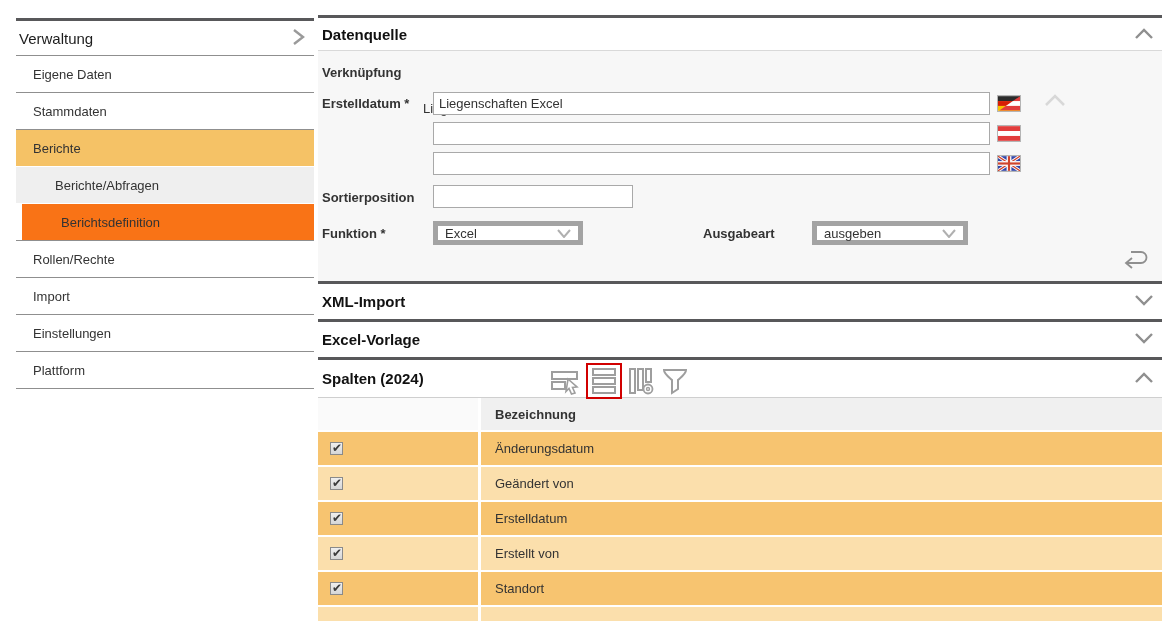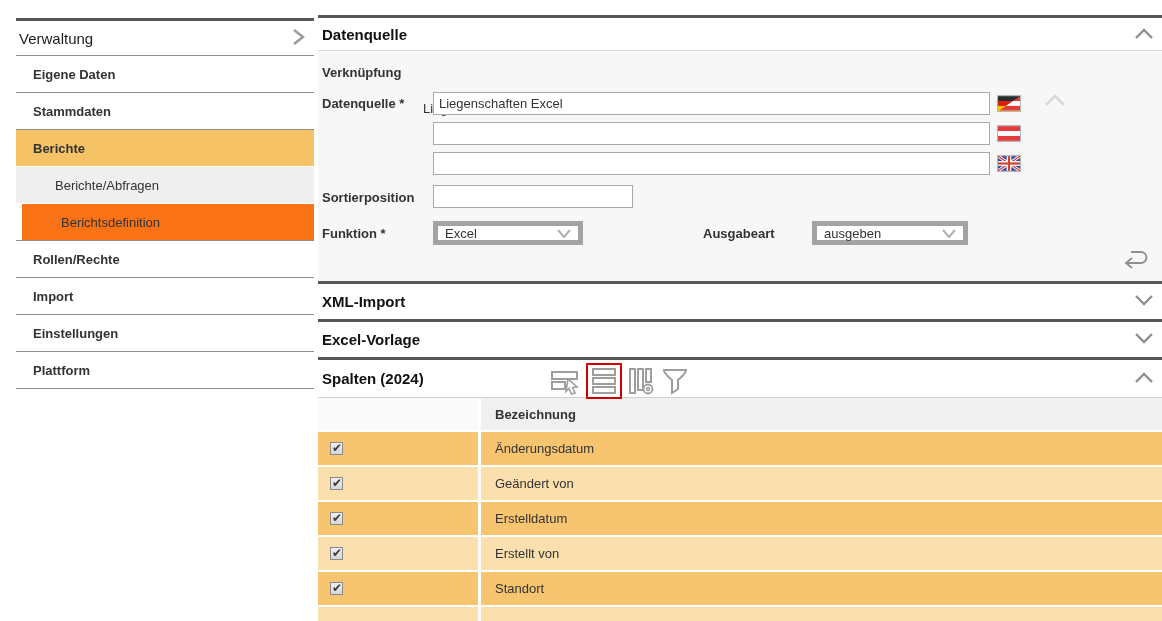--- a/index.html
+++ b/index.html
@@ -5,21 +5,21 @@
   * { margin:0; padding:0; box-sizing:border-box; }
   body { background:#fff; font-family:"Liberation Sans", sans-serif; }
   .screen { position:relative; width:1162px; height:621px; background:#fff; overflow:hidden; }
 
   
   .sidebar { position:absolute; left:16px; top:18px; width:298px;
              border-top:3px solid #58585a; border-bottom:1px solid #8f8f8f; background:#fff; }
   .sb-header { height:34px; display:flex; align-items:center; justify-content:space-between;
                padding:0 8px 0 3px; font-size:15px; font-weight:normal; color:#1d1d1d; }
   .sb-item { height:37px; display:flex; align-items:center; padding-left:17px;
-             font-size:13px; font-weight:bold; color:#333; border-top:1px solid #8f8f8f;
+             font-size:13px; font-weight:normal; color:#333; border-top:1px solid #8f8f8f;
              background:#fff; cursor:pointer; }
   .sb-item.sub { padding-left:39px; font-weight:normal; border-top-color:#ffffff; }
   .sb-item.sel { background:#F5C266; }
   .sb-item.sub-gray { background:#EFEFEF; }
   .sb-item.sub-sel { background:#f97316;margin-left:6px; }
 
   
   .main { position:absolute; left:318px; top:15px; width:844px; }
   .sec-border { border-top:3px solid #58585a; }
   .sec-header { background:#fff; display:flex; align-items:center; justify-content:space-between;
@@ -114,21 +114,21 @@
         <span>
           <svg width="20" height="13" viewBox="0 0 20 13">
               <polyline points="2,11 10,3 18,11" fill="none" stroke="#8f8f8f" stroke-width="2.4"></polyline>
             </svg>
         </span>
       </div>
       <div class="dq-body">
         <div class="flabel" style="left:4px; top:9px;">Verknüpfung</div>
         <div class="fvalue" style="left:105px; top:9px;margin-top:36px;">Liegenschaft</div>
 
-        <div class="flabel" style="left:4px; top:40px;">Datenquelle *</div>
+        <div class="flabel" style="left:4px; top:40px;">Erstelldatum *</div>
         <input class="tinput" style="left: 115px; top: 41px; width: 557px;" value="Liegenschaften Excel">
         <input class="tinput" style="left: 115px; top: 71px; width: 557px;" value="">
         <input class="tinput" style="left: 115px; top: 101px; width: 557px;" value="">
 
         <div class="flag" style="left:679px; top:44px;">
           <svg width="22" height="15" viewBox="0 0 24 16">
             <rect width="24" height="5.33" y="0" fill="#2b2b2b"></rect>
             <rect width="24" height="5.34" y="5.33" fill="#d81e05"></rect>
             <rect width="24" height="5.33" y="10.67" fill="#f8c300"></rect>
             <clipPath id="triAT">

